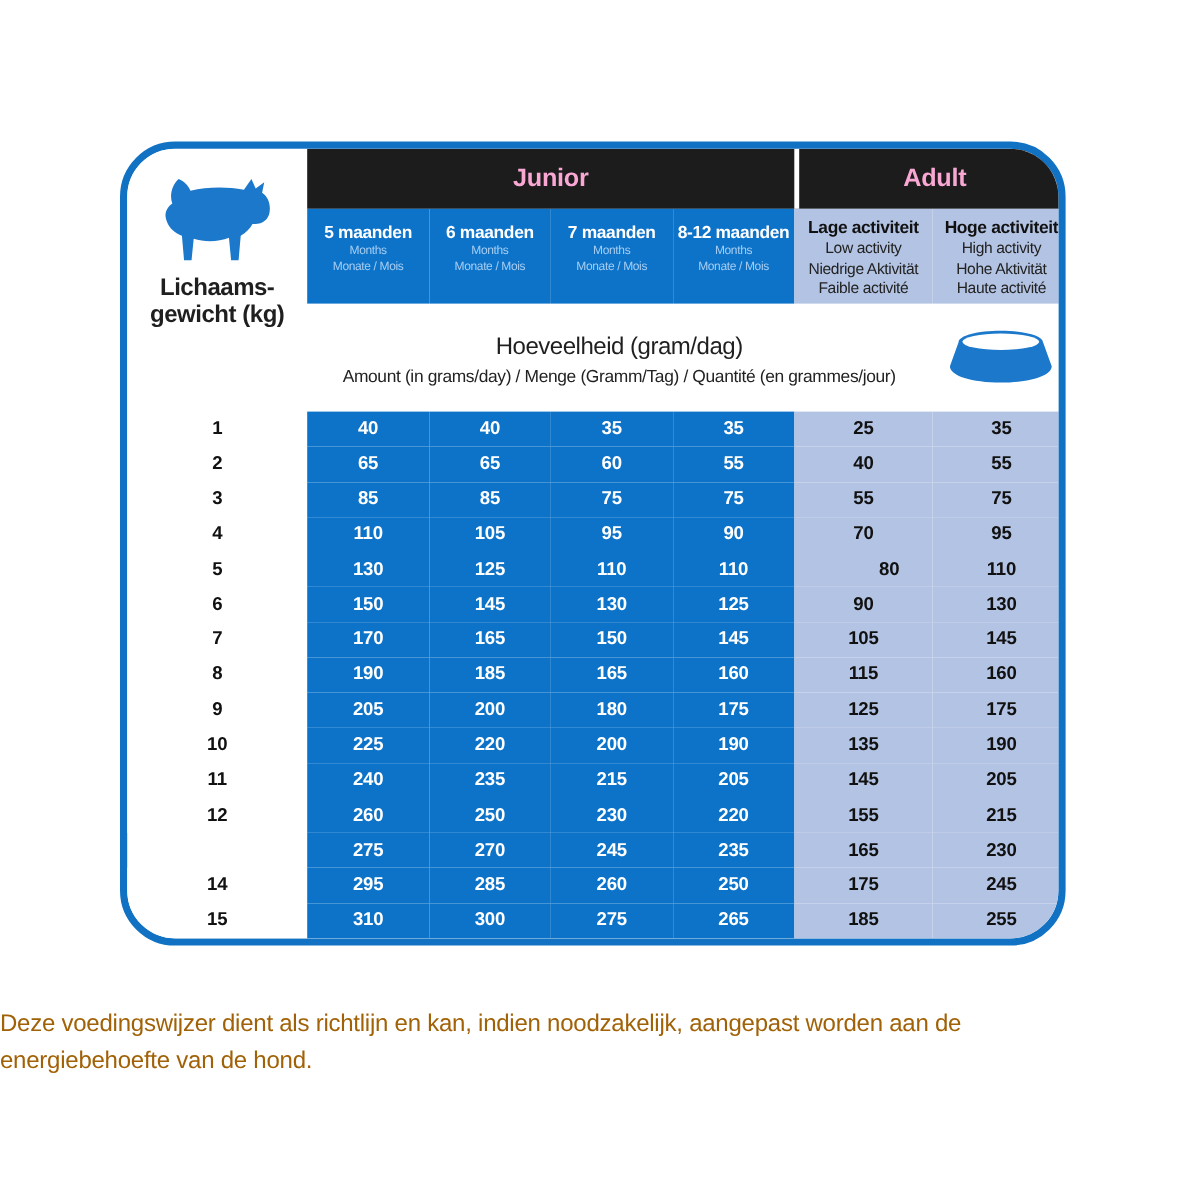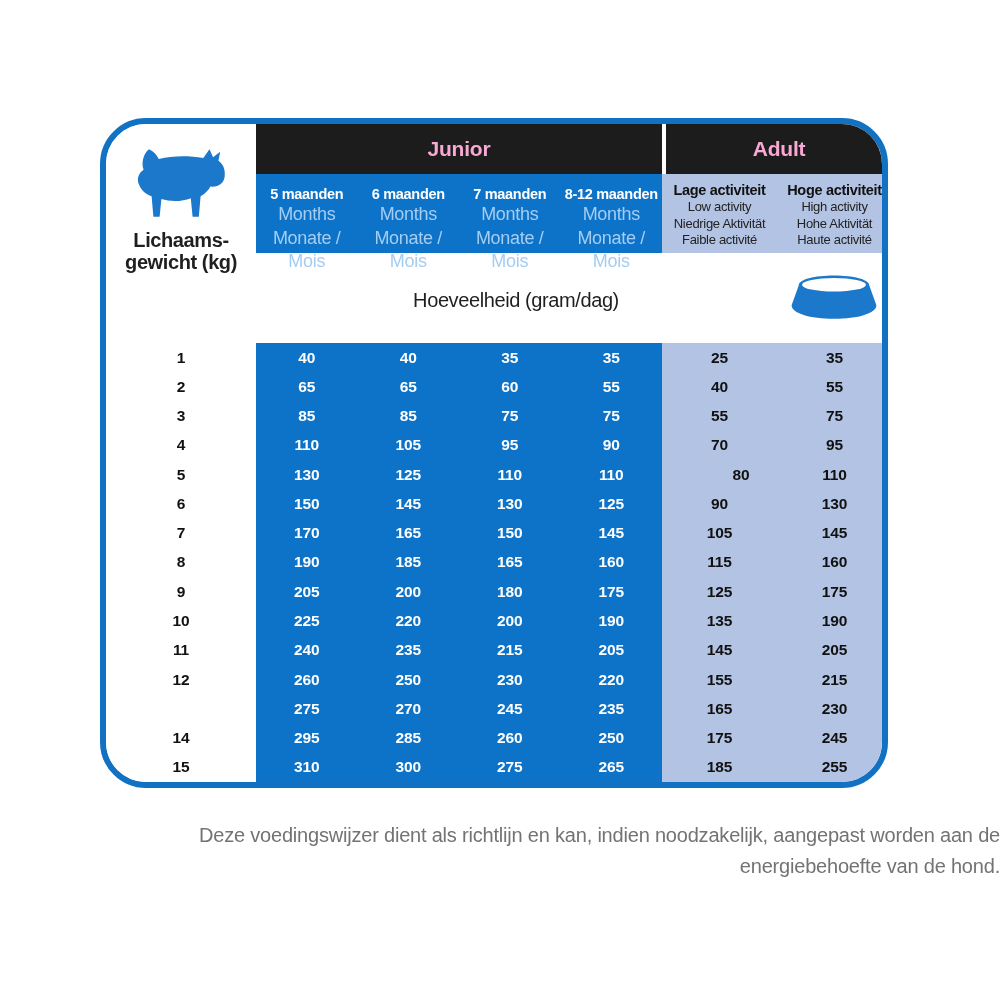--- a/index.html
+++ b/index.html
@@ -44,42 +44,42 @@
   }
   .dog-icon{width:98px;height:82px;margin-bottom:6px;flex:0 0 auto}
   .left-title{font-weight:bold;font-size:20px;line-height:1.08;color:var(--text-dark);letter-spacing:-0.4px}
   .left-sub{font-size:15px;line-height:1.38;color:#2a2a2a;margin-top:4px;letter-spacing:-0.3px}
 
   
   .col-head{display:flex;flex-direction:column;align-items:center;text-align:center;padding-top:11px;letter-spacing:-0.3px}
   .col-head.junior{background:var(--junior-blue)}
   .col-head.adult{background:var(--adult-light);padding-top:7px}
   .col-head.junior .col-title{color:#fff;font-weight:bold;font-size:14.5px;line-height:1.25}
-  .col-head.junior .col-sub{color:var(--junior-sub);font-size:18px;line-height:1.3}
+  .col-head.junior .col-sub{color:var(--junior-sub);font-size:10px;line-height:1.3}
   .col-head.adult .col-title{color:#111;font-weight:bold;font-size:14.5px;line-height:1.25}
   .col-head.adult .col-sub{color:#222;font-size:13px;line-height:1.28}
 
   
   .banner{grid-row:3;grid-column:2/8;background:#fff;display:flex;align-items:center}
   .banner-text{flex:0 0 520px;text-align:center;padding-top:4px}
   .banner-title{font-weight:normal;font-size:20px;color:var(--text-dark);letter-spacing:-0.4px}
   .banner-sub{font-size:14.5px;color:#222;margin-top:5px;letter-spacing:-0.3px}
   .bowl-area{flex:1;display:flex;align-items:center;justify-content:center}
   .bowl-icon{width:96px;height:52px}
 
   
   .cell{display:flex;align-items:center;justify-content:center;font-weight:bold;font-size:15.5px;letter-spacing:-0.2px}
   .cell.weight{background:#fff;color:#111}
   .cell.junior{background:var(--junior-blue);color:#fff}
   .cell.adult{background:var(--adult-light);color:#111}
 
   
   .footer-note{
-    position:absolute;left:0;top:820px;width:1000px;
-    text-align:right;font-size:20px;line-height:1.55;color:#737373;
+    position:absolute;left:0;top:838px;width:1000px;
+    text-align:left;font-size:20px;line-height:1.55;color:#a16207;
     letter-spacing:-0.2px;
   }
   .footer-note .inner{display:inline-block;max-width:830px}
 </style>
 </head>
 <body>
 
 <div class="feed-card" id="table-grid">
 
   <div class="left-panel">
@@ -95,20 +95,21 @@
   <div class="group-head group-junior">
     <span>Junior</span>
   </div>
   <div class="group-head group-adult">
     <span>Adult</span>
   </div>
 
   <div class="banner">
     <div class="banner-text">
       <div class="banner-title">Hoeveelheid (gram/dag)</div>
+      <div class="banner-sub">Amount (in grams/day) / Menge (Gramm/Tag) / Quantité (en grammes/jour)</div>
     </div>
     <div class="bowl-area">
       <svg class="bowl-icon" viewBox="0 0 120 62" aria-hidden="true">
         <path fill="var(--icon-blue)" d="M60,3 C36,3 16,8 16,15 L7,40 C7,50 30,57 60,57 C90,57 113,50 113,40 L104,15 C104,8 84,3 60,3 Z"></path>
         <ellipse cx="60" cy="14.5" rx="40" ry="8.5" fill="#ffffff"></ellipse>
       </svg>
     </div>
   </div>
 
 <div class="col-head junior" style="grid-area: 2 / 2;">

